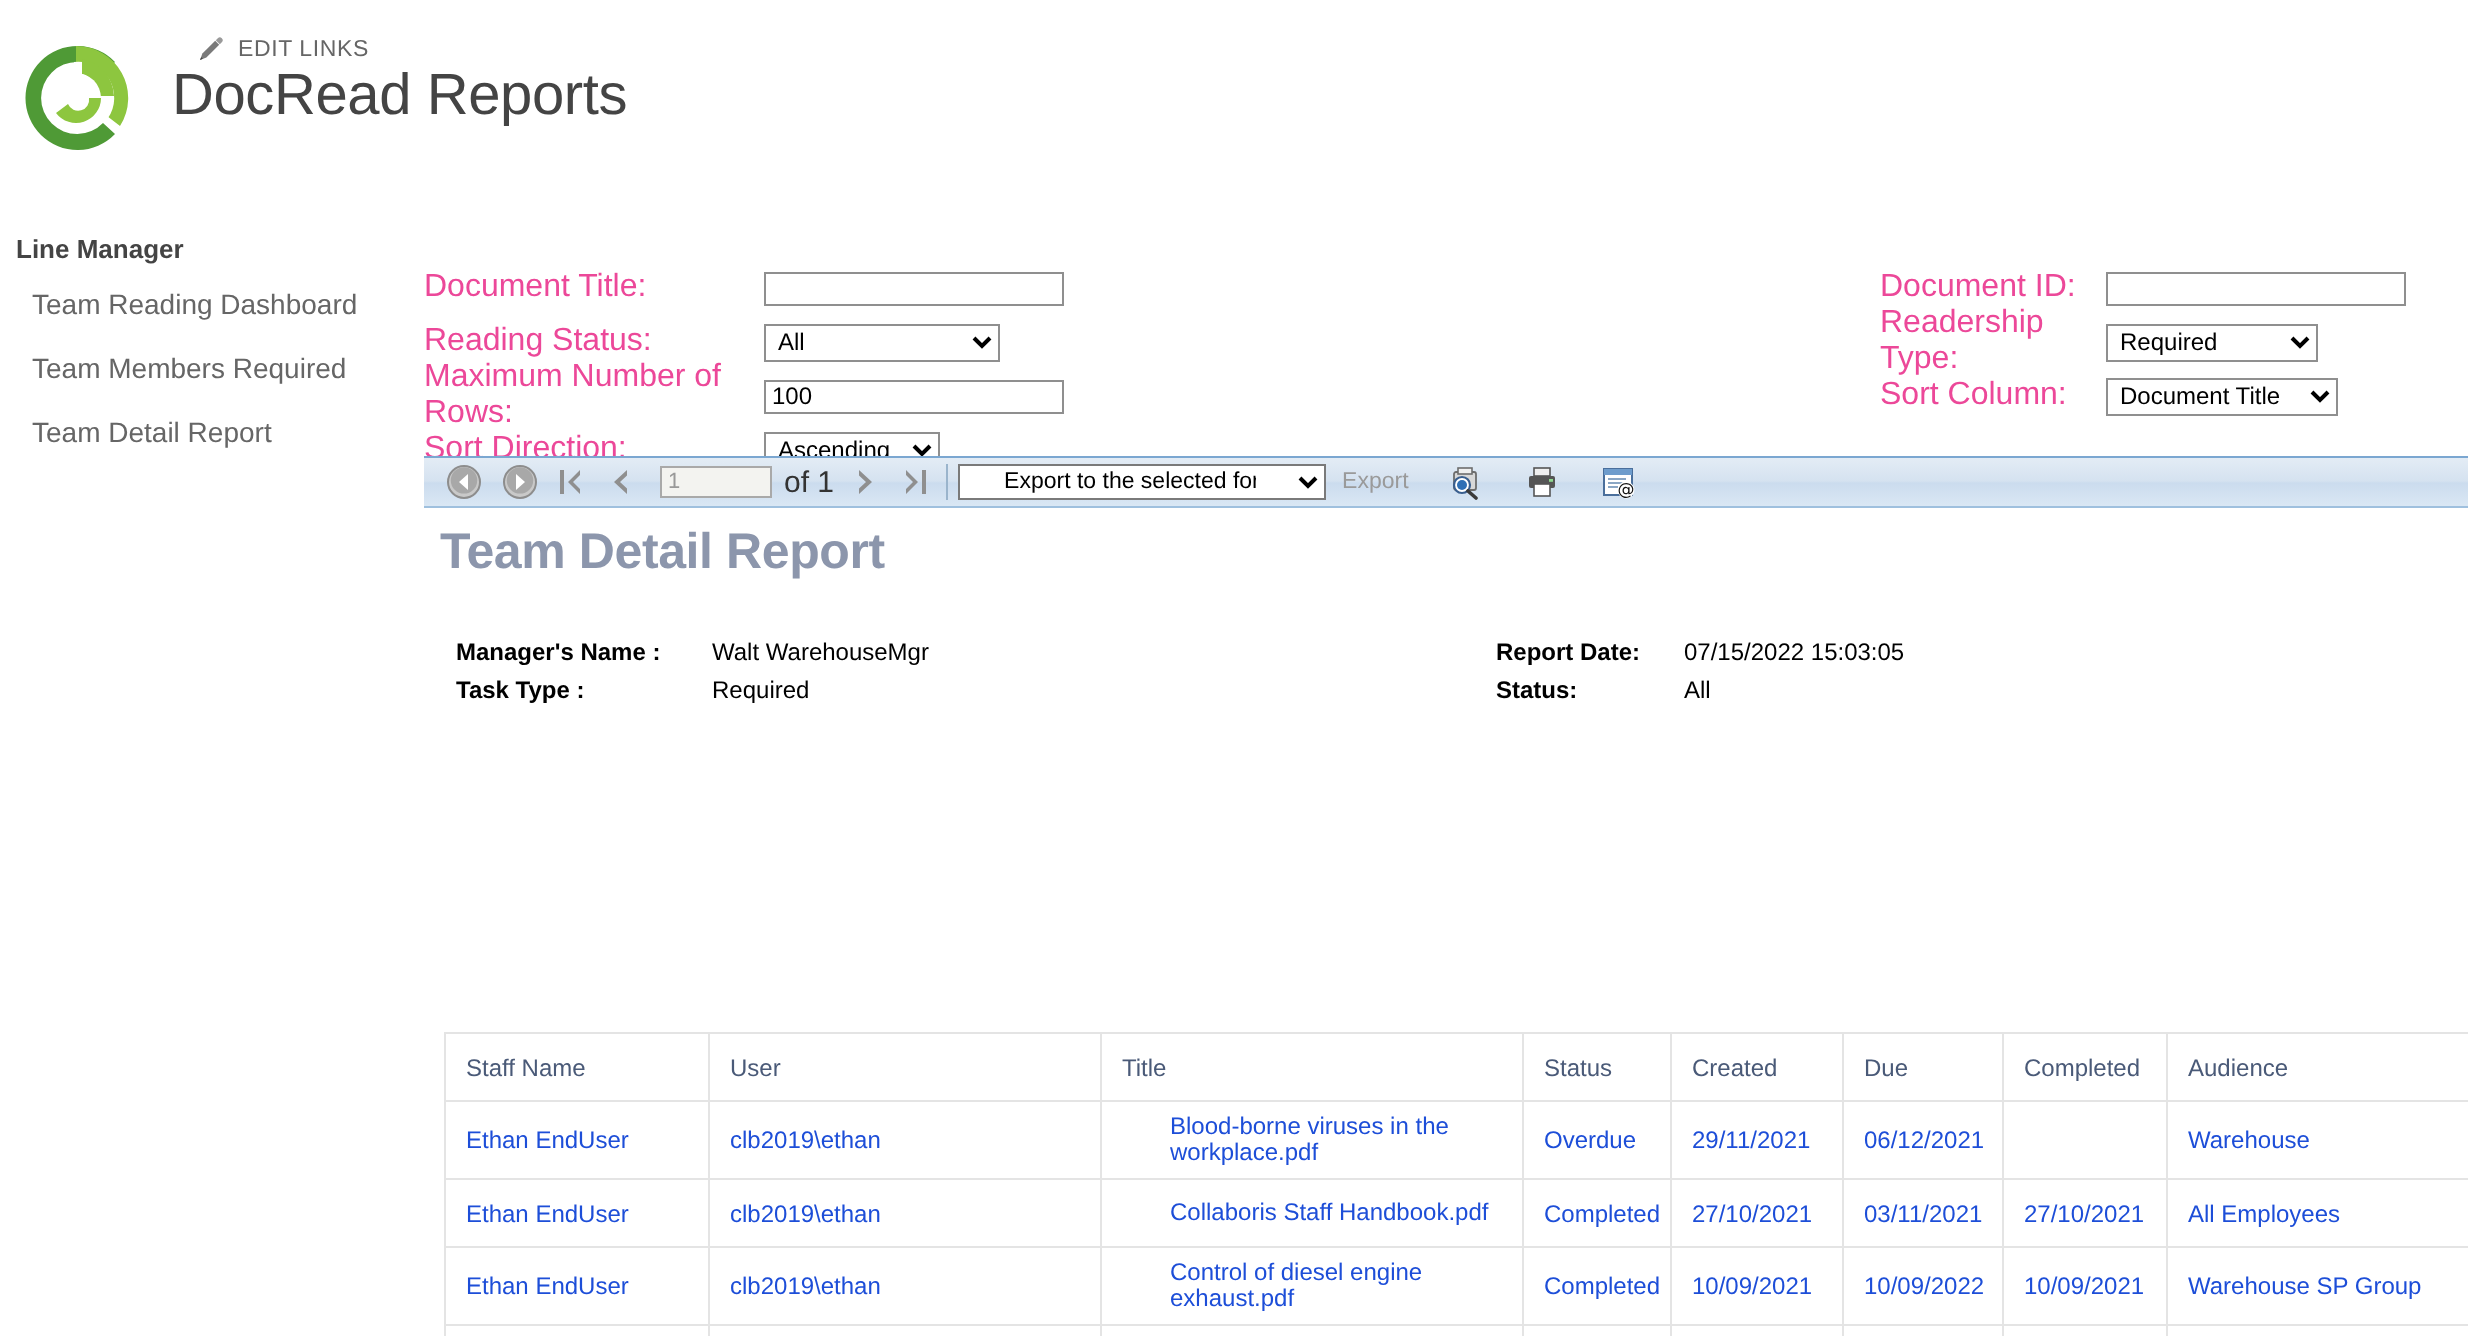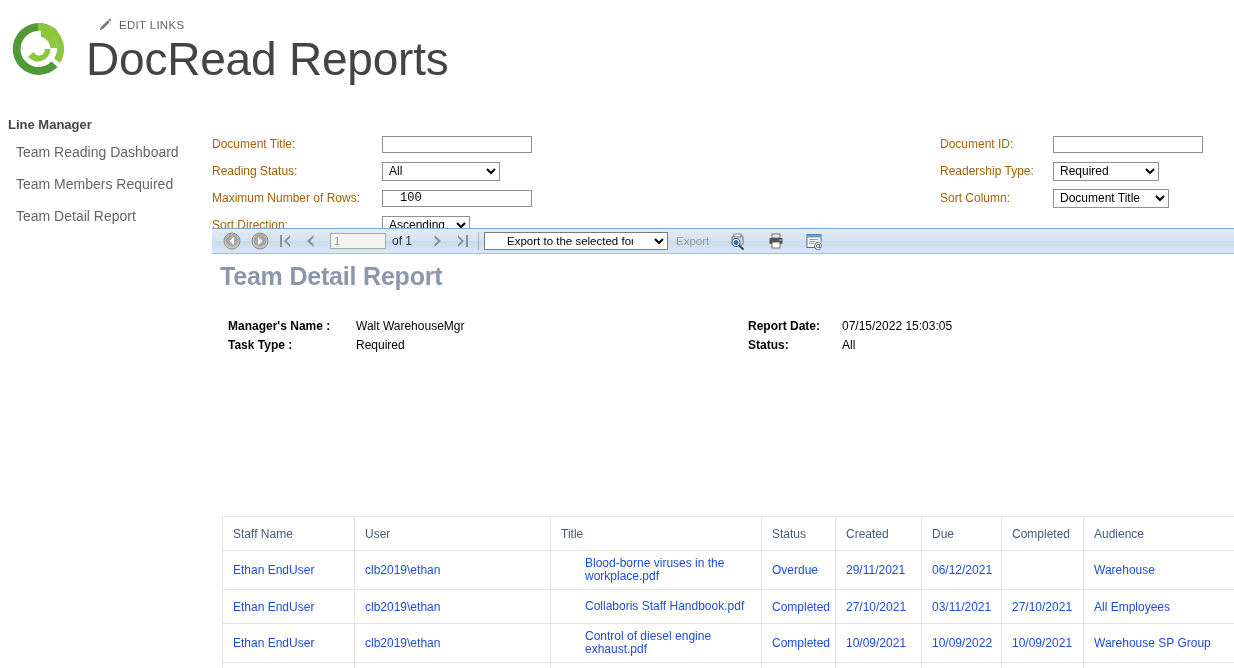--- a/index.html
+++ b/index.html
@@ -21,21 +21,21 @@
   .editlinks-label {
     font-size: 11.5px; color: #666666; letter-spacing: .3px;
   }
 
   
   .logo { position:absolute; left:10px; top:21px; width:56px; height:56px; }
 
   
   .site-title {
     position:absolute; left:86px; top:32px;
-    font-size: 46px; font-weight: 300; color:#444444;
+    font-size: 29px; font-weight: 300; color:#444444;
     font-family: "Liberation Sans", sans-serif;
     letter-spacing: -0.2px; white-space: nowrap;
   }
 
   
   .leftnav { position:absolute; left:0px; top:117px; width:200px; }
   .leftnav-heading {
     font-size: 13px; font-weight: bold; color:#444444;
     padding: 0 0 0 8px; margin-bottom: 12px;
   }
@@ -45,26 +45,26 @@
     font-weight: 400;
   }
 
   
   .rv { position:absolute; left:212px; top:132px; width:1022px; }
 
   
   .params { position:relative; height: 98px; }
   .param-row { display:flex; align-items:center; height:24px; margin-bottom:3px; }
   .param-label {
-    font-size: 12px; color:#a16207; width:170px; flex:0 0 170px;
+    font-size: 16px; color:#ec4899; width:170px; flex:0 0 170px;
     font-family: "Liberation Sans", sans-serif;
   }
   .param-text {
     width:150px; height:17px; border:1px solid #8f8f8f; background:#fff;
-    font-size:12px; padding:0 17px; font-family:Liberation Mono, monospace;
+    font-size:12px; padding:0 3px; font-family:Liberation Sans, sans-serif;
     color:#000; outline:none; line-height:15px;
   }
   .param-select {
     height:19px; border:1px solid #8f8f8f; background:#fff;
     font-size:12px; font-family:"Liberation Sans", sans-serif; color:#000;
     padding:0 2px; outline:none;
   }
   .sel-reading { width:118px; }
   .sel-sortdir { width:88px; }
   .sel-readership { width:106px; }
@@ -83,21 +83,21 @@
   }
   .tb-btn { display:flex; align-items:center; justify-content:center; cursor:pointer; }
   .tb-circle { width:18px; height:18px; margin:0 5px; }
   .tb-nav { width:20px; height:20px; margin:0 2px; }
   .tb-page-input {
     width:56px; height:16px; border:1px solid #a9a9a9;
     background:#f3f3f0; font-size:11px; color:#999;
     padding:0 3px; margin:0 6px 0 8px; outline:none;
     font-family:"Liberation Sans", sans-serif;
   }
-  .tb-of { font-size:12px; color:#333; margin-right:14px; white-space:nowrap; }
+  .tb-of { font-size:15px; color:#333; margin-right:4px; white-space:nowrap; }
   .tb-sep { width:1px; height:18px; background:#9ab4cc; margin:0 5px 0 4px; }
   .tb-export-select {
     height:18px; width:184px; border:1px solid #7a7a7a; background:#fff;
     font-size:11.5px; font-family:"Liberation Sans", sans-serif; color:#000;
     padding:0 18px; outline:none;
   }
   .tb-export-link {
     font-size:11.5px; color:#9a9a9a; margin:0 10px 0 8px; cursor:default;
   }
   .tb-icon { width:18px; height:18px; margin:0 10px; cursor:pointer; }

